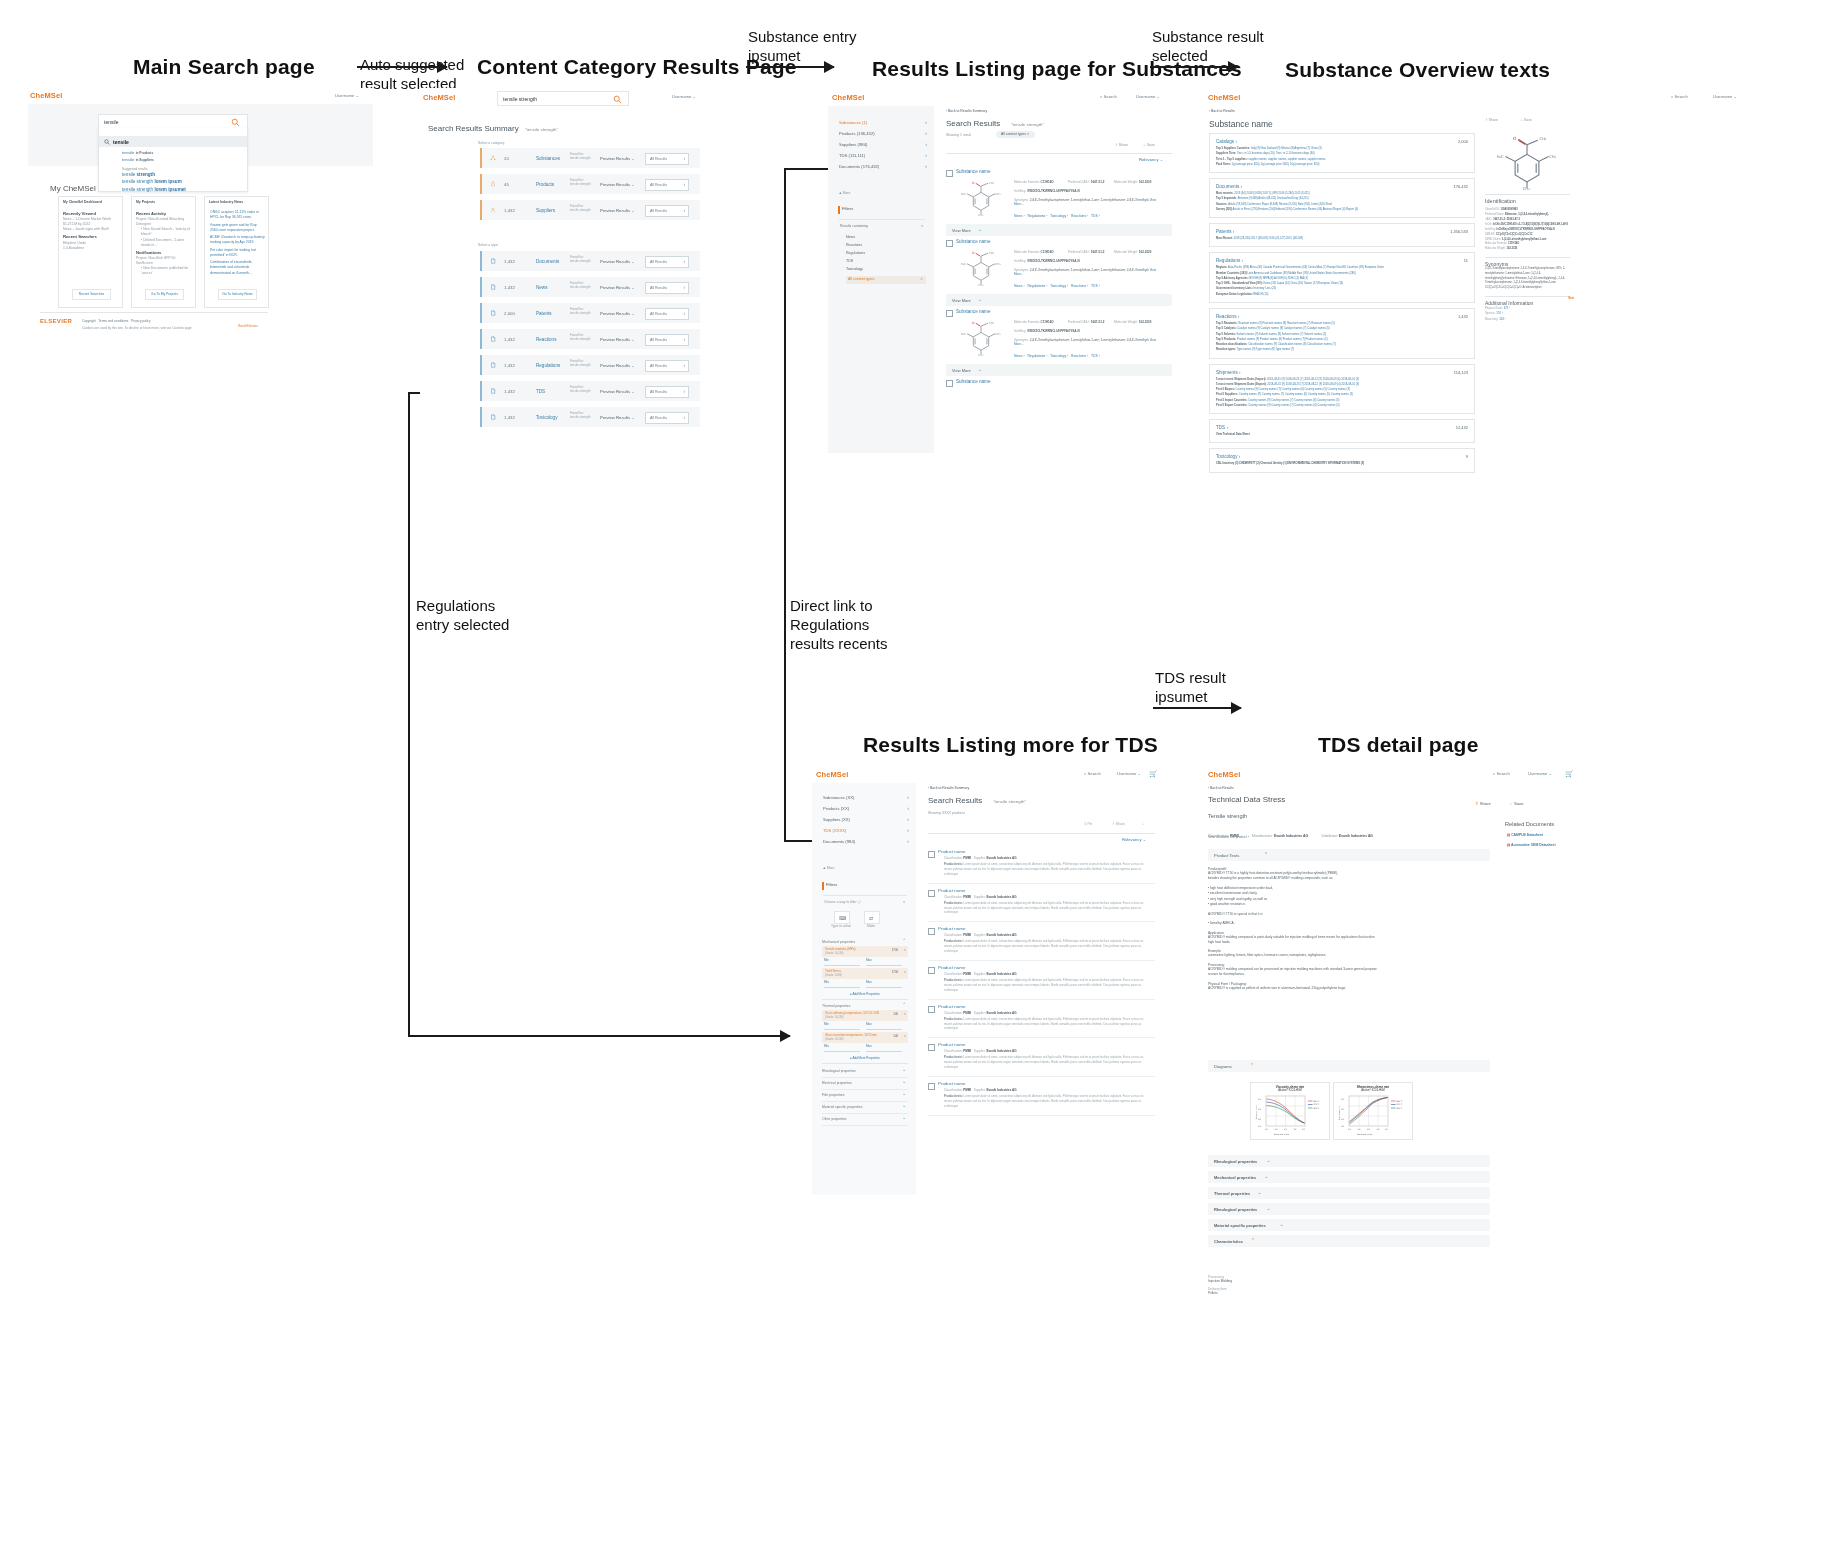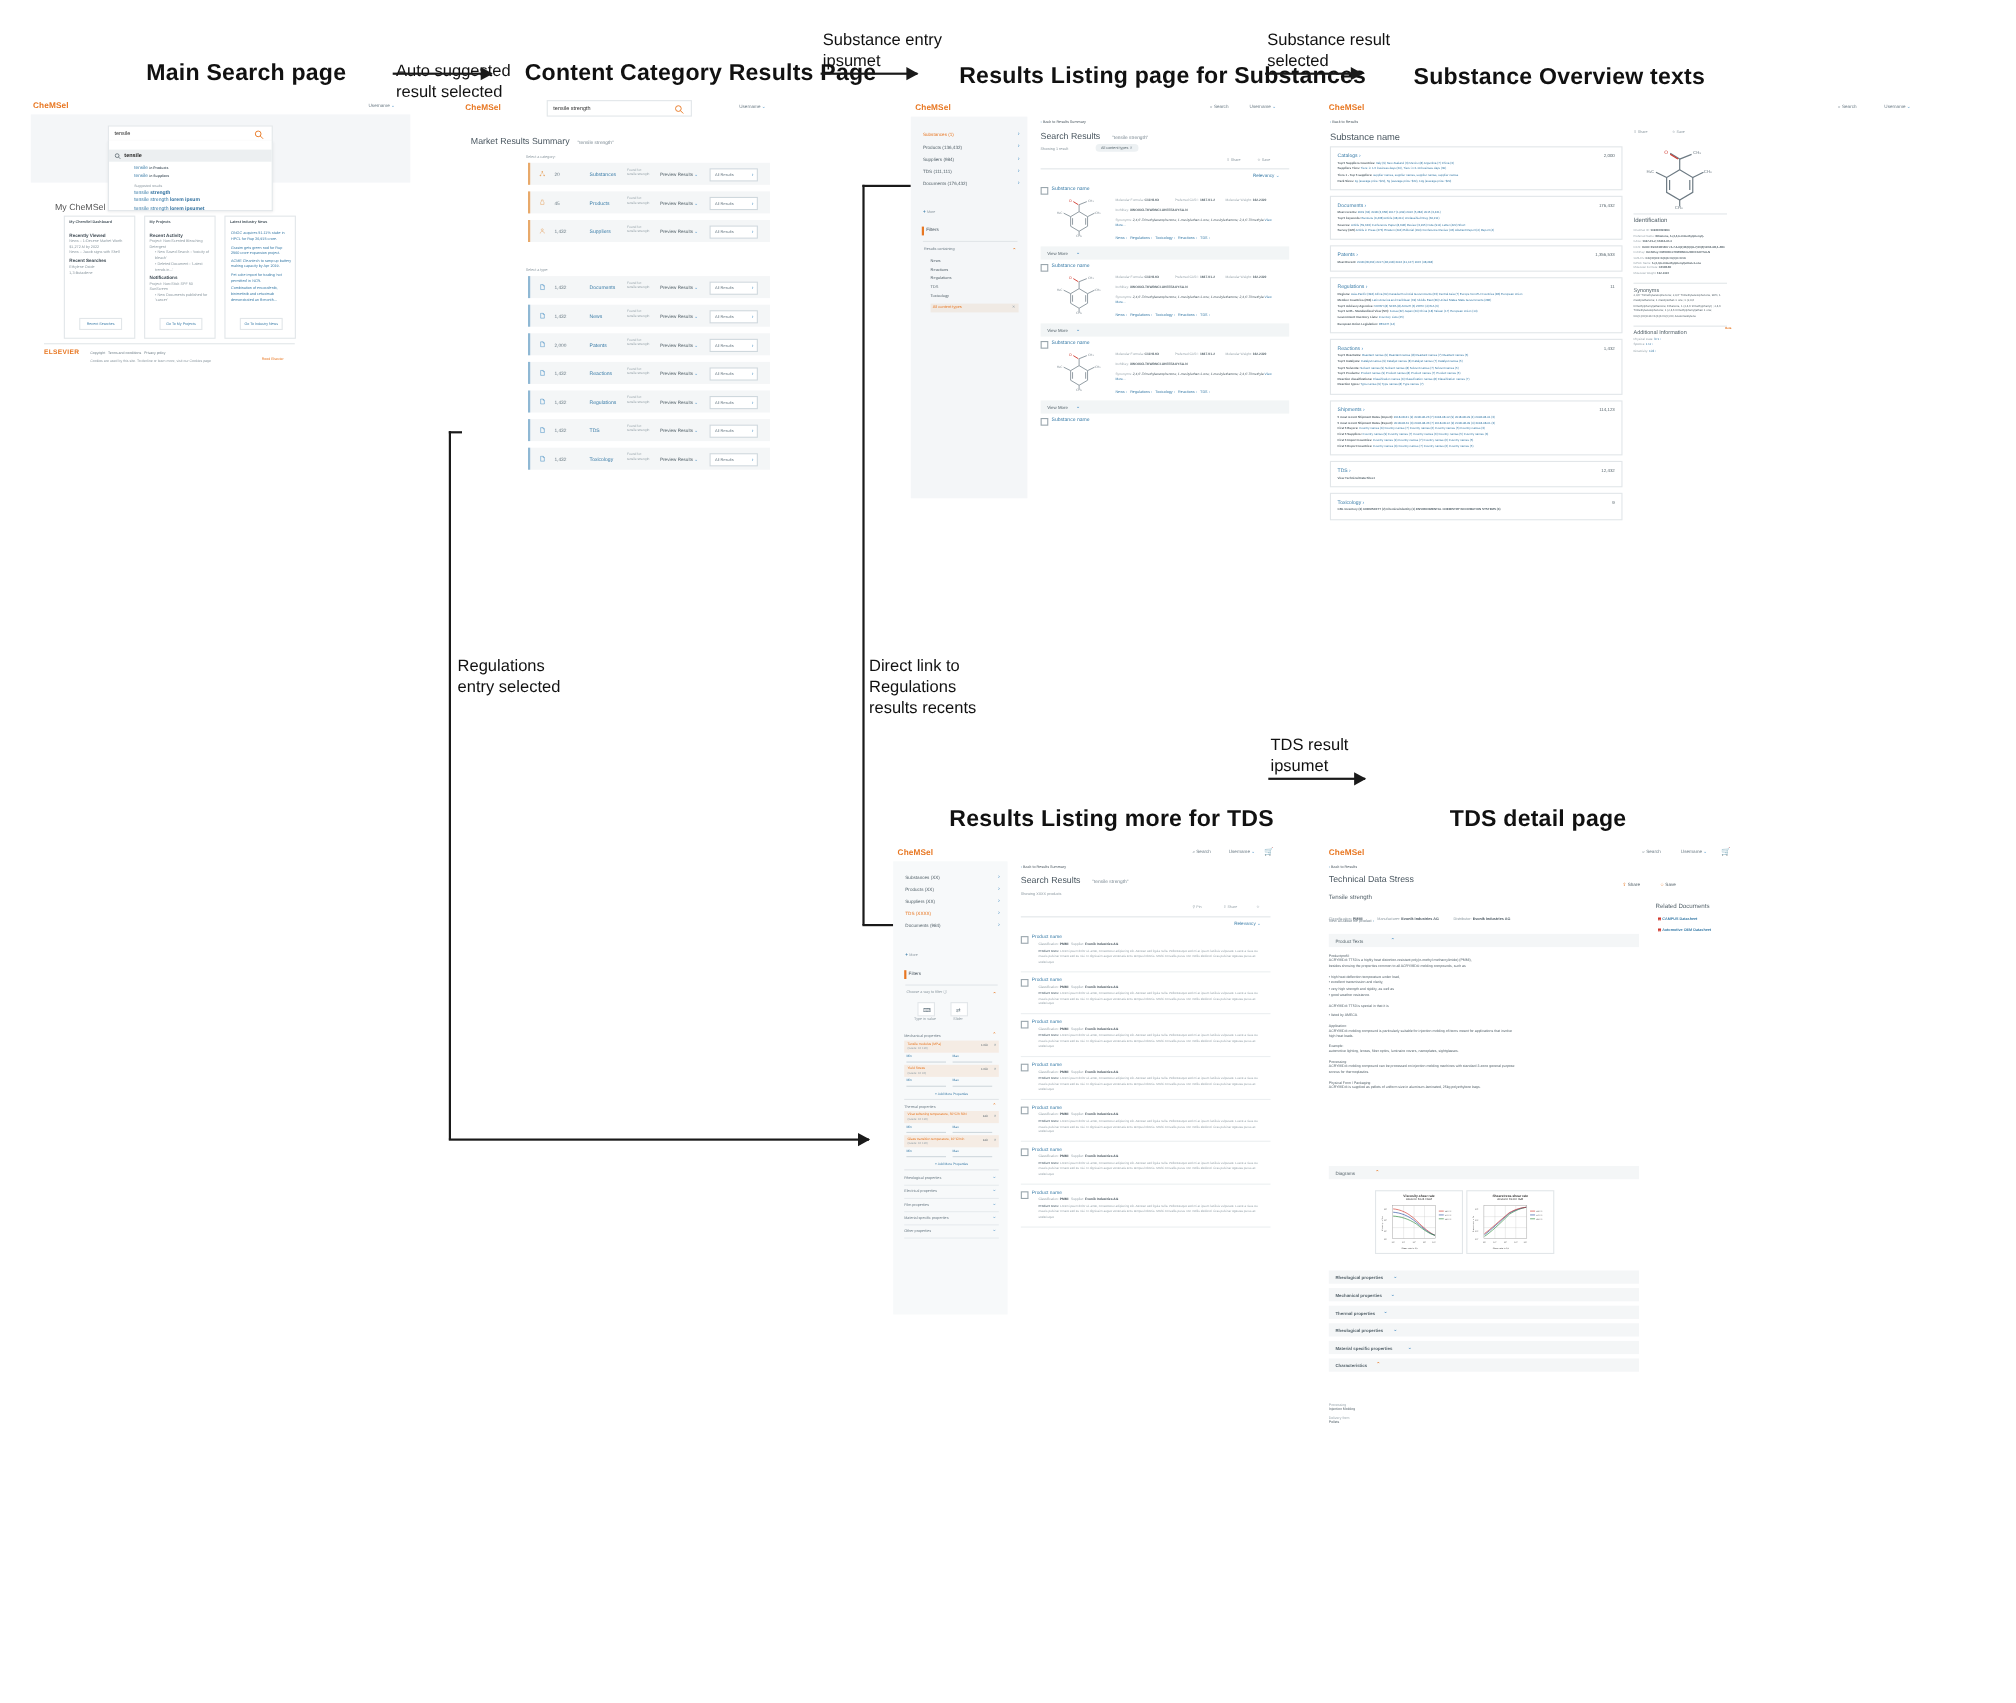--- a/index.html
+++ b/index.html
@@ -180,21 +180,21 @@
     <svg class="abs" style="left:115px;top:2.5px;" width="9" height="9" viewBox="0 0 16 16">
       <circle cx="6.6" cy="6.6" r="4.6" fill="none" stroke="#e87722" stroke-width="1.5"></circle>
         <line x1="10" y1="10" x2="14.5" y2="14.5" stroke="#e87722" stroke-width="1.5"></line>
     </svg>
   </div>
   <div class="abs tiny" style="left:252px;top:6px;">
     <span>Username</span>
     <span class="chev">⌄</span>
   </div>
 
-  <div class="abs" style="left:8px;top:36px;font-size:8px;color:#4a5760;">Market Results Summary</div>
+  <div class="abs" style="left:8px;top:36px;font-size:8px;color:#4a5760;">Search Results Summary</div>
   <div class="abs" style="left:105px;top:39px;font-size:4.4px;color:#7c8a93;">"tensile strength"</div>
 
   <div class="abs tiny2" style="left:58px;top:53px;">Select a category:</div>
 
   <div class="abs" id="cat-rows" style="left:60px;top:60px;width:220px;">
       <div class="bar-row" style="position:relative;height:20px;margin-bottom:6px;border-left:2px solid #e8a96a;">
     <span style="position:absolute;left:8px;top:7px;">
           <svg width="6" height="6" viewBox="0 0 16 16">
             <circle cx="8" cy="3.5" r="2" fill="#e8a96a"></circle>
             <circle cx="3.5" cy="12" r="2" fill="#e8a96a"></circle>

